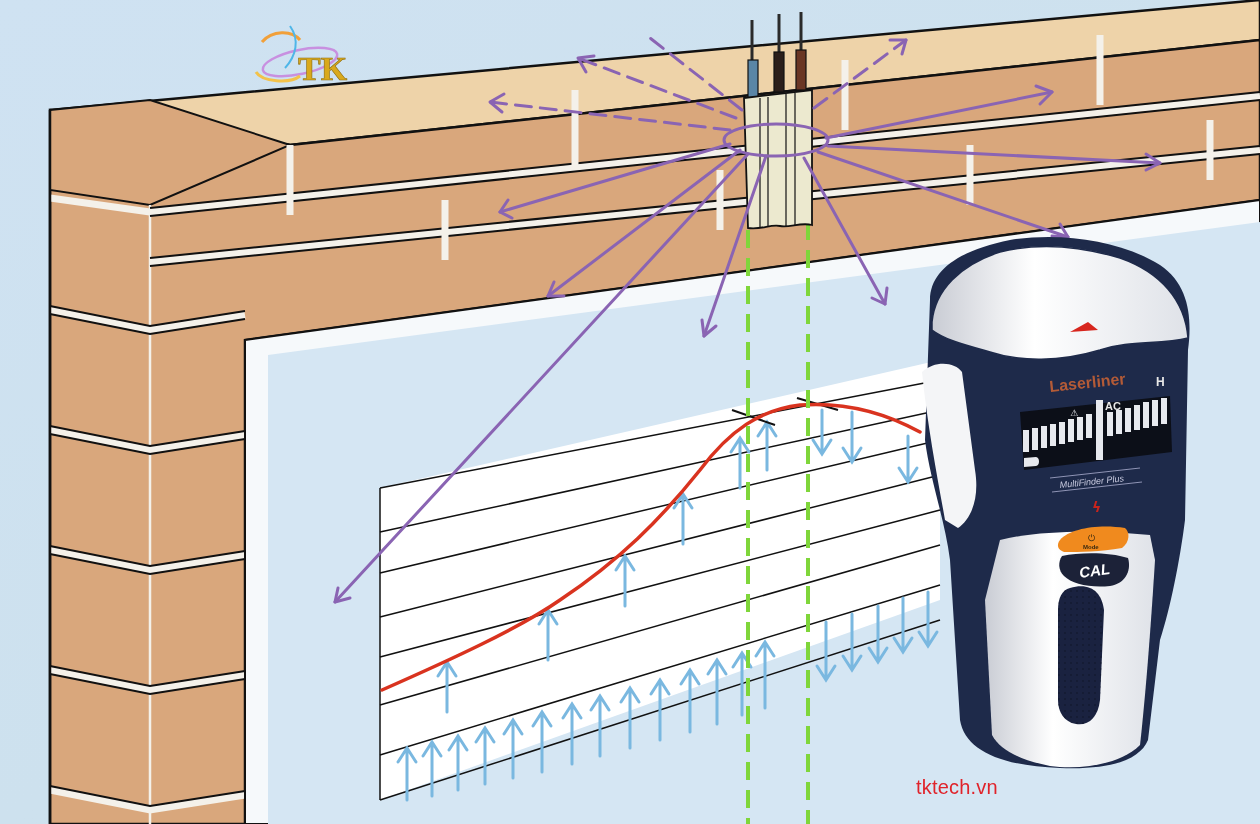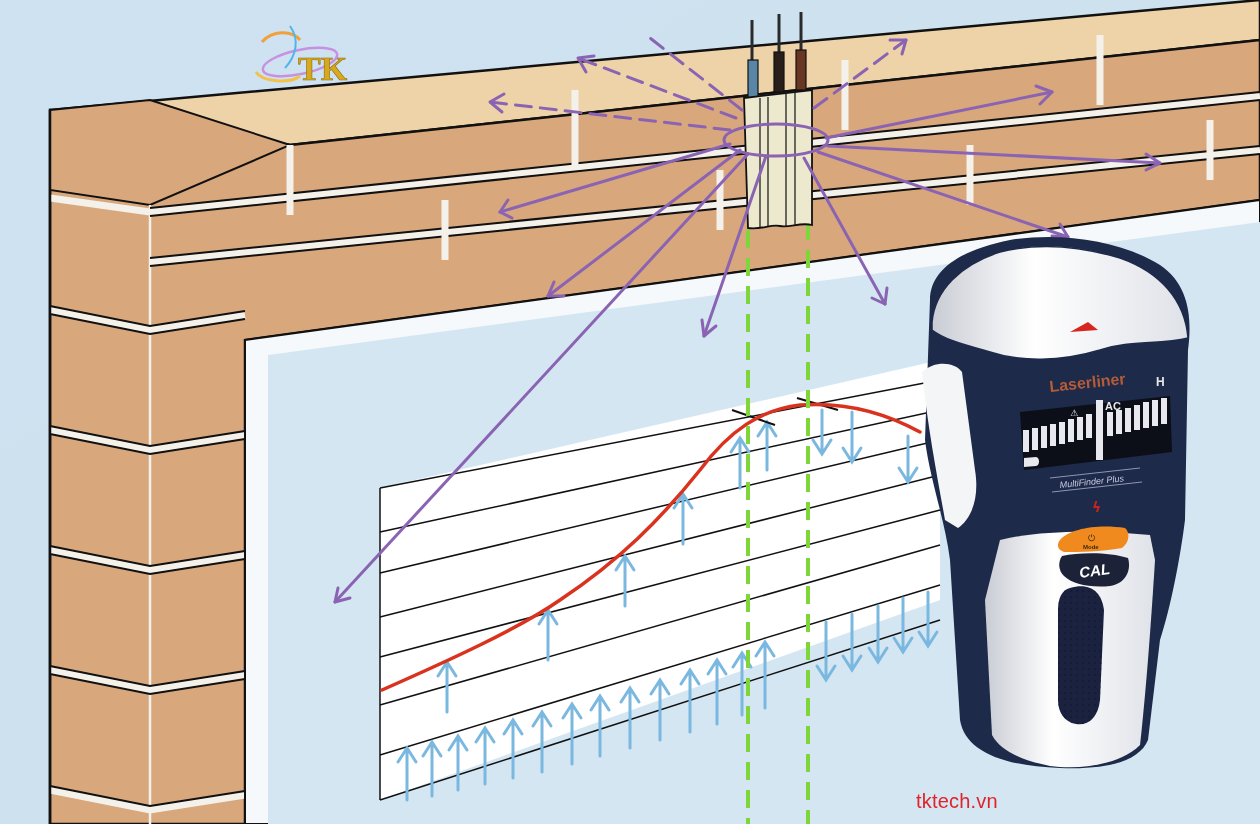--- a/index.html
+++ b/index.html
@@ -5,21 +5,21 @@
   html, body { margin: 0; padding: 0; }
   body { width: 1260px; height: 824px; overflow: hidden; background: #cfe1ee; font-family: "Liberation Sans", sans-serif; }
   #stage { position: relative; width: 1239px; height: 824px; }
   svg.scene { position: absolute; left: 0; top: 0; }
   .logo-text { font-family: "Liberation Serif", serif; font-weight: bold; font-size: 34px; fill: #d9a91c; stroke: #8a6a10; stroke-width: 0.6px; }
   .brand-text { font-family: "Liberation Sans", sans-serif; font-weight: bold; font-size: 16px; fill: #b45b37; }
   .model-text { font-family: "Liberation Sans", sans-serif; font-style: italic; font-size: 9px; fill: #c9cbe0; }
   .cal-text { font-family: "Liberation Sans", sans-serif; font-weight: bold; font-style: italic; font-size: 15px; fill: #ffffff; }
   .mode-text { font-family: "Liberation Sans", sans-serif; font-weight: bold; font-size: 6px; fill: #3a2a10; }
   .ac-text { font-family: "Liberation Sans", sans-serif; font-weight: bold; font-size: 11px; fill: #e8e8e8; }
-  .watermark { position: absolute; left: 916px; top: 776px; font-family: "Liberation Sans", sans-serif; font-size: 20px; color: #e0232a; letter-spacing: 0.2px; margin-top: 14px; }
+  .watermark { position: absolute; left: 916px; top: 776px; font-family: "Liberation Sans", sans-serif; font-size: 20px; color: #e0232a; letter-spacing: 0.2px; }
 </style>
 </head>
 <body>
 
 <div id="stage">
 <svg class="scene" width="1260" height="824" viewBox="0 0 1260 824" xmlns="http://www.w3.org/2000/svg">
   <defs>
     <linearGradient id="bgGrad" x1="0" y1="0" x2="1" y2="1">
       <stop offset="0" stop-color="#cfe2f2"></stop>
       <stop offset="1" stop-color="#cbe0ea"></stop>

